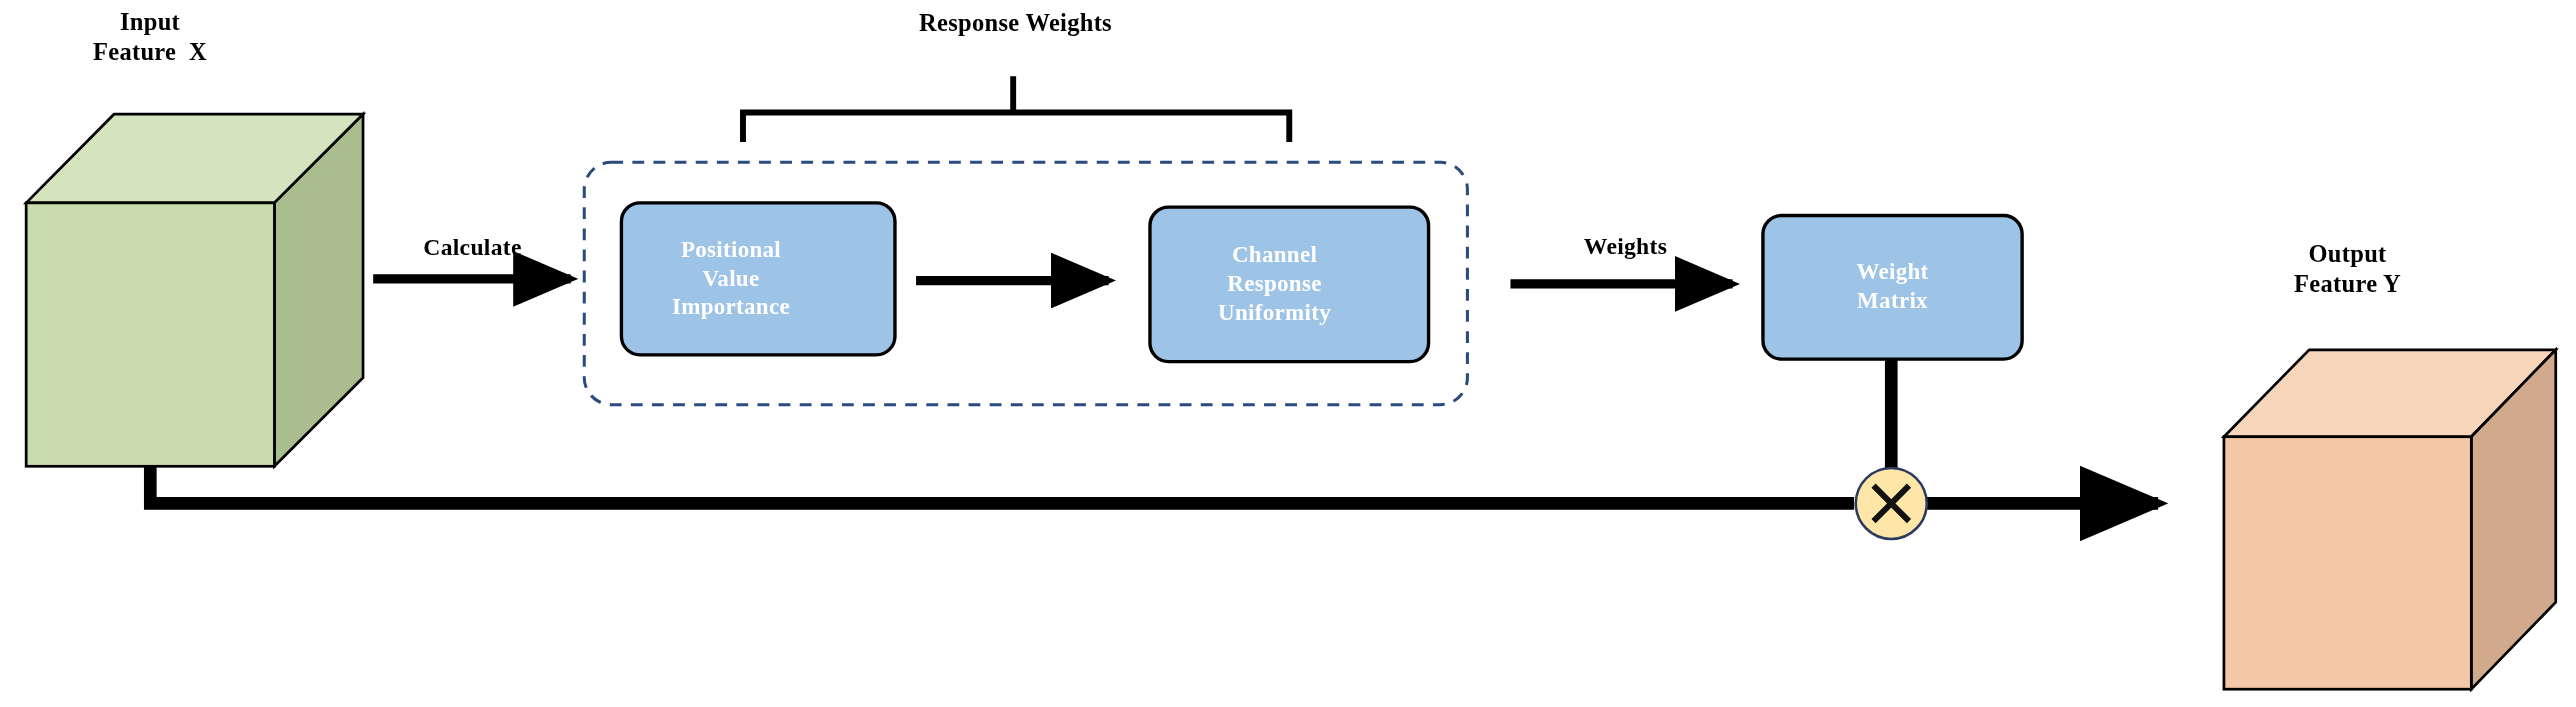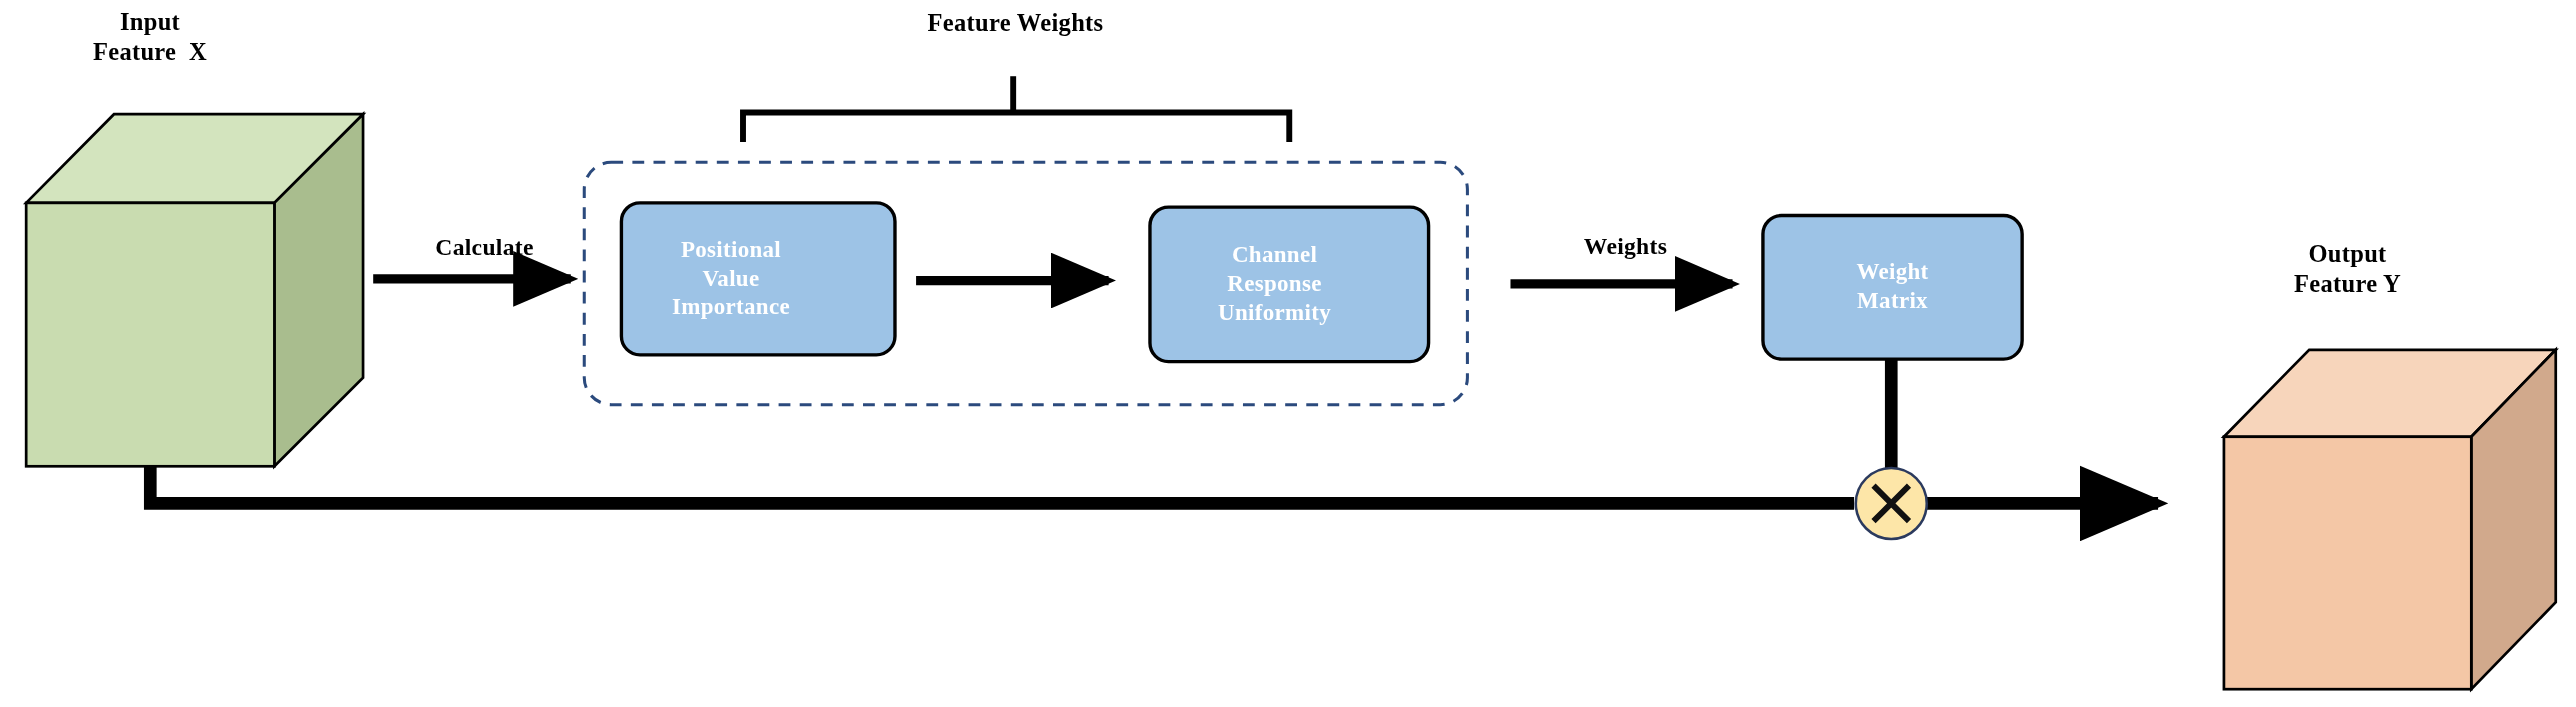--- a/index.html
+++ b/index.html
@@ -119,23 +119,23 @@
       <rect x="2088" y="255" width="307" height="170" rx="22" ry="22" fill="#9dc3e6" stroke="#000000" stroke-width="4"></rect>
     </g>
   </svg>
 
   <div class="lbl lbl-cube" style="left:26px; top:6.8px; width:248px;">Input
 Feature  X</div>
 
   <div class="lbl lbl-cube" style="left:2224px; top:239px; width:247px;">Output
 Feature Y</div>
 
-  <div class="lbl lbl-brace" style="left:762px; top:8.4px; width:507px;">Feature Weights</div>
+  <div class="lbl lbl-brace" style="left:762px; top:8.4px; width:507px;">Response Weights</div>
 
-  <div class="lbl lbl-edge" style="left:383px; top:233px; width:203px;">Calculate</div>
+  <div class="lbl lbl-edge" style="left:371px; top:233px; width:203px;">Calculate</div>
 
   <div class="lbl lbl-edge" style="left:1520px; top:232px; width:211px;">Weights</div>
 
   <div class="boxtext" style="left:621px; top:203px; width:220px; height:152px;">Positional
 Value
 Importance</div>
 
   <div class="boxtext" style="left:1150px; top:207px; width:249px; height:155px;">Channel
 Response
 Uniformity</div>

